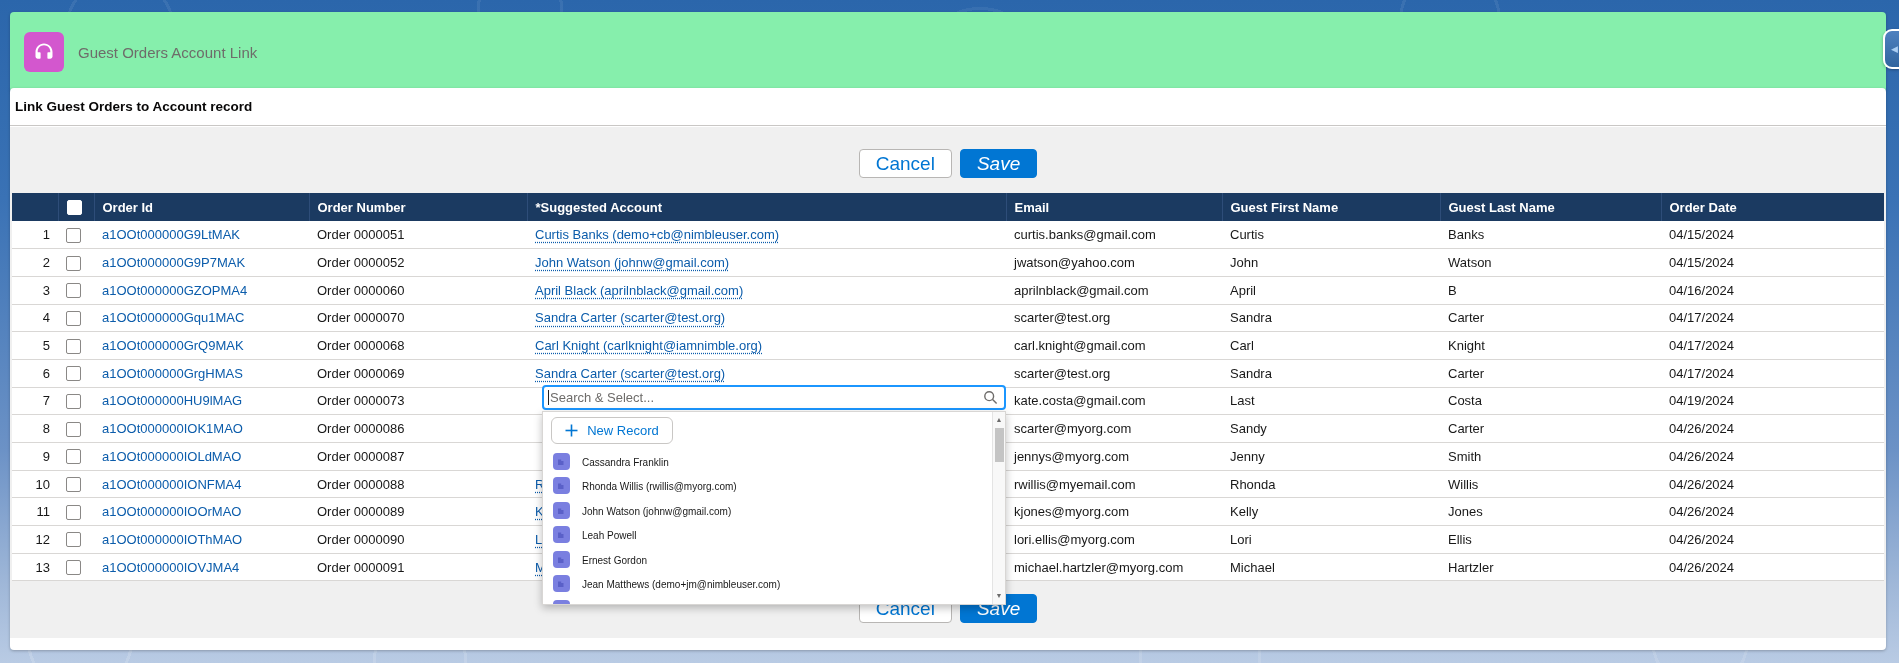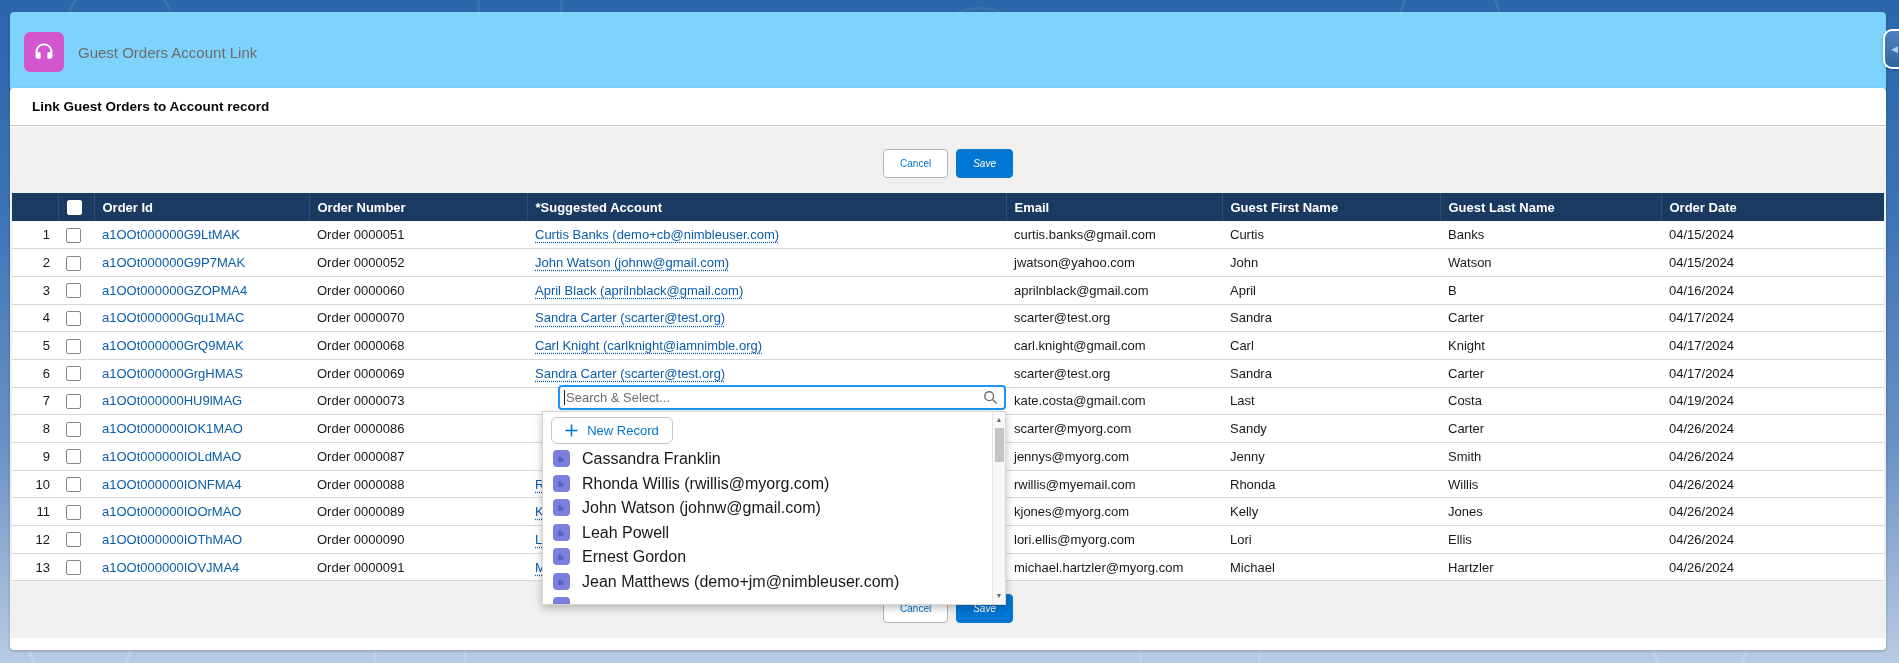--- a/index.html
+++ b/index.html
@@ -15,69 +15,69 @@
       radial-gradient(circle at 1780px 90px,transparent 0 55px, rgba(255,255,255,.08) 55px 58px, transparent 58px),
       radial-gradient(circle at 80px 640px, transparent 0 50px, rgba(255,255,255,.15) 50px 53px, transparent 53px),
       radial-gradient(circle at 420px 660px,transparent 0 44px, rgba(255,255,255,.14) 44px 47px, transparent 47px),
       radial-gradient(circle at 1200px 655px,transparent 0 58px, rgba(255,255,255,.12) 58px 61px, transparent 61px),
       radial-gradient(circle at 1700px 640px,transparent 0 46px, rgba(255,255,255,.12) 46px 49px, transparent 49px),
       linear-gradient(180deg, #2b66ab 0%, #3a72b5 30%, #6c92c6 68%, #9fb7d8 88%, #b9cbe4 100%);
   }
   .card { position:absolute; border-radius:4px; box-shadow:0 1px 3px rgba(0,0,0,.25); }
 
   
-  .app-header { left:10px; right:13px; top:12px; height:80px; background:#7dd3fc; display:flex; align-items:center; padding:0 14px; }
+  .app-header { left:10px; right:13px; top:12px; height:80px; background:#86efac; display:flex; align-items:center; padding:0 14px; }
   .app-icon { width:40px; height:40px; border-radius:6px; background:#d357ce; display:flex; align-items:center; justify-content:center; flex:0 0 auto; }
   .app-title { margin-left:14px; font-size:15px; color:#6e6c6a; }
 
   
   .side-handle { position:absolute; right:0; top:29px; width:16px; height:40px; border:2px solid #fff; border-right:none;
     border-radius:9px 0 0 9px; background:linear-gradient(180deg,#4e81bf,#31659f); box-shadow:0 1px 3px rgba(0,0,0,.3);
     display:flex; align-items:center; justify-content:flex-end; color:#a9cdf2; font-size:9px; padding-right:1px; }
 
   
   .main-panel { left:10px; right:13px; top:88px; bottom:13px; background:#fff; }
-  .panel-heading { height:38px; border-bottom:1px solid #c9c7c5; display:flex; align-items:center; padding:0 22px;
+  .panel-heading { height:38px; border-bottom:1px solid #c9c7c5; display:flex; align-items:center; padding:0 5px;
     font-weight:bold; font-size:13.5px; color:#080707; }
   .panel-body { position:absolute; top:39px; left:0; right:0; bottom:12px; background:#f0f0f0; overflow:hidden; }
   .toolbar { display:flex; justify-content:center; gap:8px; }
   .toolbar.top { padding:22px 0 15px; }
   .toolbar.bottom { padding:13px 0; }
   .btn { display:inline-flex; align-items:center; justify-content:center; height:29px; padding:0 16px;
-    border-radius:4px; font-size:10px; cursor:pointer; font-family:inherit; }
+    border-radius:4px; font-size:19px; cursor:pointer; font-family:inherit; }
   .btn-neutral { background:#fff; border:1px solid #b8b6b4; color:#0176d3; }
   .btn-brand { background:#0176d3; border:1px solid #0176d3; color:#fff;font-style:italic; }
 
   
   table.orders { width:calc(100% - 4px); margin:0 2px; border-collapse:collapse; table-layout:fixed; background:#f0abfc; }
   table.orders th { background:#1b3a61; color:#fff; font-size:13px; font-weight:bold; text-align:left;
     height:28px; padding:0 8px; border-left:1px solid #2e4d79; white-space:nowrap; overflow:hidden; }
   table.orders th:first-child { border-left:none; }
   table.orders td { height:27.7px; padding:0 8px; font-size:13px; color:#181818; border-bottom:1px solid #d9d7d5;
     white-space:nowrap; overflow:hidden; background:#fff; }
   td.rownum { text-align:right; color:#464646; font-size:12.5px; padding-right:13px; }
   .cb { display:inline-block; width:15px; height:15px; background:#fff; border:1px solid #8a8886; border-radius:2px; vertical-align:middle; }
   .cb.header-cb { border-color:#fff; }
   .link { color:#0b5cab; cursor:pointer;text-align:center; }
   .link.dotted { text-decoration:underline dotted; text-underline-offset:3px; }
 
   
   .lookup-overlay { position:absolute; left:542px; top:385px; width:464px; z-index:30; }
-  .lookup-input-wrap { position:relative;margin-left:16px; }
+  .lookup-input-wrap { position:relative; }
   .lookup-input { width:100%; height:25px; border:2px solid #1b96ff; border-radius:4px; background:#fff;
     font-size:13px; font-family:inherit; padding:0 28px 0 6px; color:#080707; outline:none; }
   .lookup-input::placeholder { color:#6e6c6a; }
   .fake-caret { position:absolute; left:6px; top:5px; width:1px; height:15px; background:#222; }
   .search-ic { position:absolute; right:8px; top:5px; }
   .lookup-panel { position:relative; margin-top:1px; height:194px; background:#fff; border:1px solid #d8d6d4;
     box-shadow:0 3px 8px rgba(0,0,0,.25); overflow:hidden; }
   .new-record-btn { margin:5px 0 4px 8px; width:122px; height:27px; border:1px solid #c9c7c5; border-radius:6px;
     background:#fff; color:#0176d3; font-size:13px; display:flex; align-items:center; justify-content:center; gap:9px; cursor:pointer; }
   .lookup-options { margin-top:6px; }
-  .lookup-option { display:flex; align-items:flex-start; gap:12px; height:24.5px; padding-left:10px; font-size:16px; color:#181818; cursor:pointer; }
+  .lookup-option { display:flex; align-items:center; gap:12px; height:24.5px; padding-left:10px; font-size:10px; color:#181818; cursor:pointer; }
   .lookup-scroll { position:absolute; top:0; right:0; bottom:0; width:13px; background:#f8f8f8; border-left:1px solid #e4e4e4; }
   .scroll-arrow { position:absolute; left:0; width:12px; height:12px; color:#6b6b6b; font-size:7px; line-height:12px; text-align:center; }
   .scroll-arrow.up { top:2px; } .scroll-arrow.down { bottom:2px; }
   .scroll-thumb { position:absolute; top:16px; left:2px; width:9px; height:34px; background:#c4c4c4; }
 </style>
 </head>
 <body>
 
 <div class="card app-header">
   <div class="app-icon">

